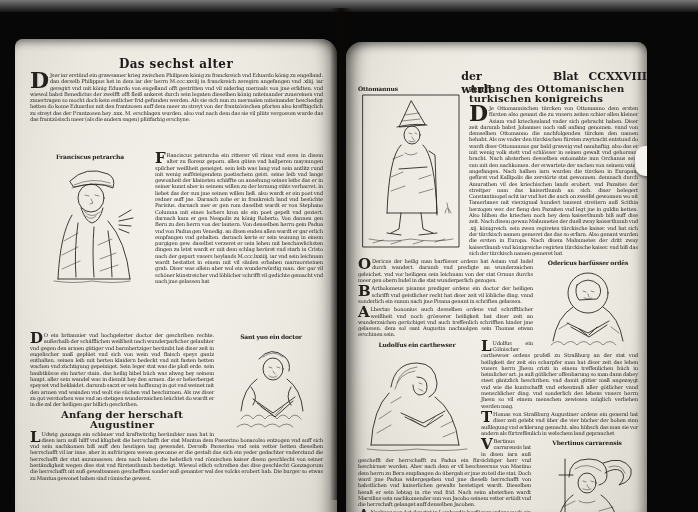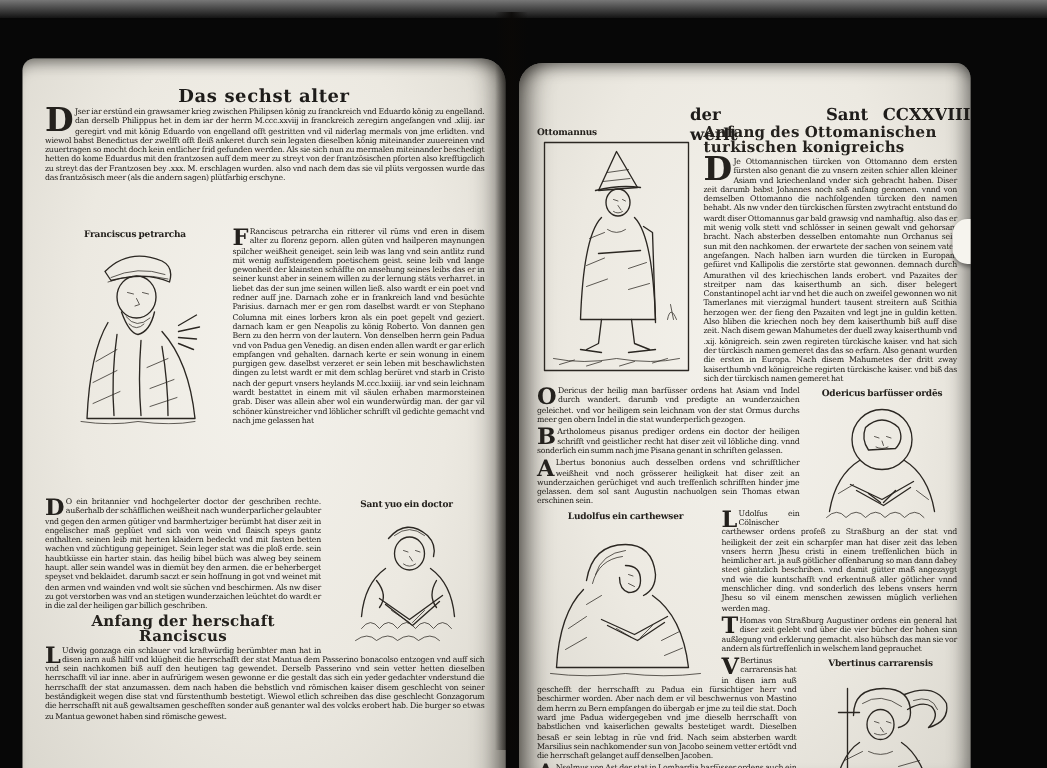--- a/index.html
+++ b/index.html
@@ -91,35 +91,35 @@
           <path class="thin" d="M46 26 l3 1 M54 26 l3 1 M50 30 l2 3 M46 35 q4 3 8 0"></path>
           <path d="M34 38 Q20 48 18 70 M64 38 Q78 48 80 70"></path>
           <path d="M30 58 L50 72 L72 56 M34 62 L52 76 L70 60"></path>
           <path class="thin" d="M38 66 l12 8 M60 66 l-8 8"></path>
           <path d="M28 46 Q36 56 30 64 M68 46 Q62 56 68 64"></path>
           <path class="thin" d="M18 78 q6 -8 12 0 q6 -8 12 0 q6 -8 12 0 q6 -8 12 0 q6 -8 12 0"></path>
           <path class="thin" d="M14 86 q8 -6 14 0 q8 -6 14 0 q8 -6 14 0 q8 -6 14 0"></path>
         </svg>
       </div>
       <p class="bk"><span class="initial">D</span><span>O ein britannier vnd hochgelerter doctor der geschriben rechte. außerhalb der schäfflichen weißheit nach wunderparlicher gelaubter vnd gegen den armen gütiger vnd barmhertziger berümbt hat diser zeit in engelischer maß geplüet vnd sich von wein vnd flaisch speys gantz enthalten. seinen leib mit herten klaidern bedeckt vnd mit fasten betten wachen vnd züchtigung gepeiniget. Sein leger stat was die ploß erde. sein haubtküsse ein harter stain. das heilig bibel büch was alweg bey seinem haupt. aller sein wandel was in diemüt bey den armen. die er beherberget speyset vnd beklaidet. darumb saczt er sein hoffnung in got vnd weinet mit den armen vnd wainden vnd wolt sie süchen vnd beschirmen. Als nw diser zu got verstorben was vnd an stetigen wunderzaichen leüchtet do wardt er in die zal der heiligen gar billich geschriben.</span></p>
-      <div class="headline">Anfang der herschaft Ranciscus</div>
+      <div class="headline">Anfang der herschaft Augustiner</div>
       <p class="bk"><span class="initial">L</span><span>Udwig gonzaga ein schlauer vnd kraftwürdig berümbter man hat in disen iarn auß hilff vnd klügheit die herrschafft der stat Mantua dem Passerino bonacolso entzogen vnd auff sich vnd sein nachkomen biß auff den heutigen tag gewendet. Derselb Passerino vnd sein vetter hetten dieselben herrschafft vil iar inne. aber in aufrürigem wesen gewonne er die gestalt das sich ein yeder gedachter vnderstund die herrschafft der stat anzumassen. dem nach haben die bebstlich vnd römischen kaiser disem geschlecht von seiner beständigkeit wegen dise stat vnd fürstenthumb bestetigt. Wiewol etlich schreiben das dise geschlecht Gonzagorum die herrschafft nit auß gewaltsamen geschefften sonder auß genanter wal des volcks erobert hab. Die burger so etwas zu Mantua gewonet haben sind römische gewest.</span></p>
     </div>
 
     <div class="edge-stack"></div>
   </div>
 
   <div class="gutter"></div>
 
   <div class="page page-right">
     <div class="rp-headrow">
       <span style="width:118px;"></span>
       <span class="hw">der werlt</span>
       <span style="width:38px;"></span>
-      <span class="hw">Sant</span>
+      <span class="hw">Blat</span>
       <span style="width:10px;"></span>
       <span class="hw">CCXXVIII</span>
     </div>
 
     <div class="flow rp-flow">
       <div class="fig fl" style="width:106px;">
         <div class="cap" style="align-self:flex-start;">Ottomannus</div>
         <svg class="wc" width="100" height="158" viewBox="0 0 100 158">
           <rect x="2" y="2" width="96" height="152"></rect>
           <path d="M50 8 L38 34 L64 32 Z"></path>

